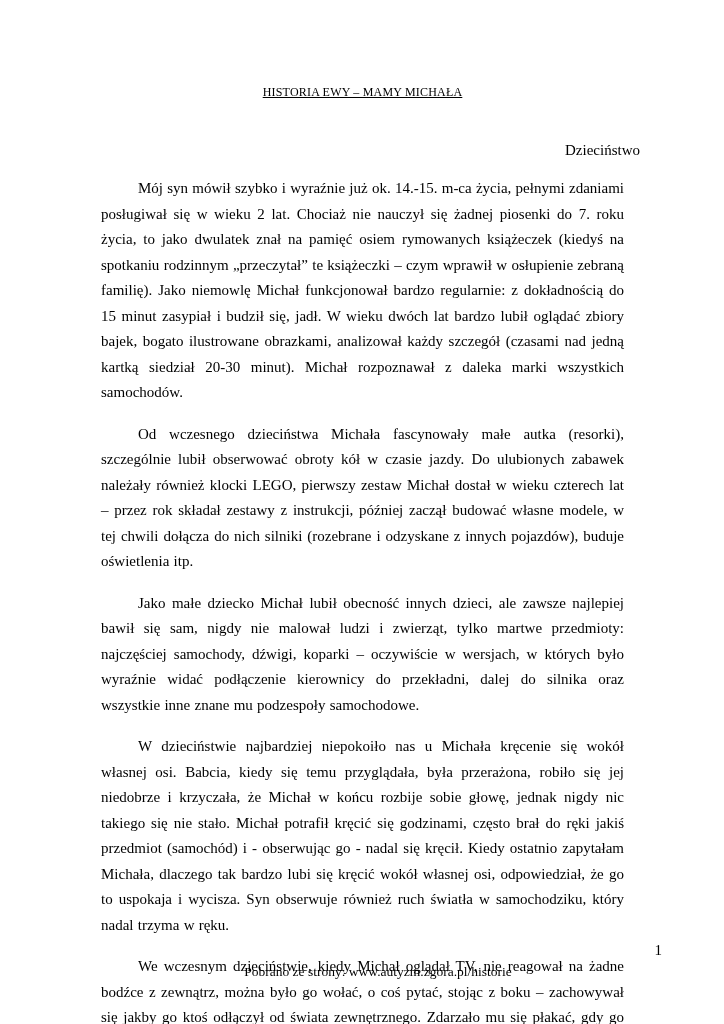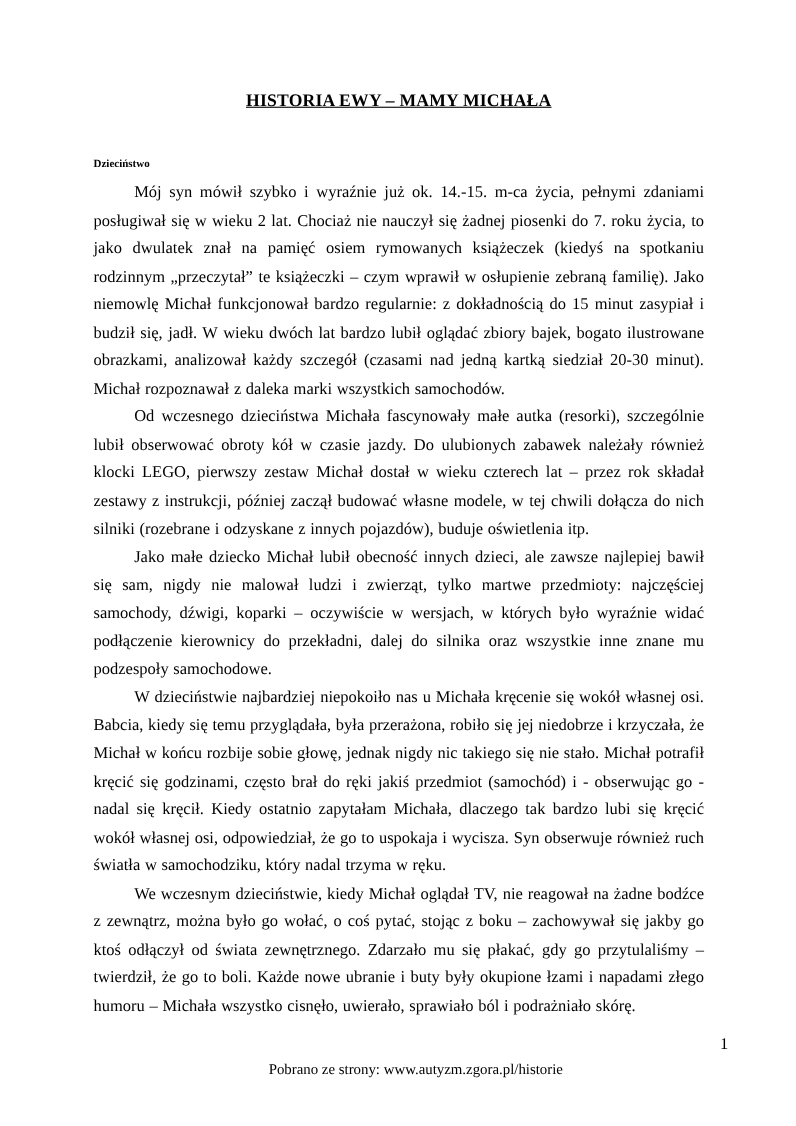--- a/index.html
+++ b/index.html
@@ -22,35 +22,35 @@
   }
   .content {
     position: absolute;
     top: 82px;
     left: 85px;
     width: 555px;
   }
   .doc-title {
     margin: 0 0 38px 0;
     text-align: center;
-    font-size: 16px;
-    font-weight: bold;
+    font-size: 12px;
+    font-weight: normal;
     line-height: 20px;
     text-decoration: underline;
     letter-spacing: 0.2px;
   }
   .section-heading {
     margin: 0 0 3px 0;
-    text-align: left;
-    font-size: 10px;
-    font-weight: bold;
+    text-align: right;
+    font-size: 15px;
+    font-weight: normal;
     line-height: 20px;
   }
   .para {
-    margin: 0;
+    margin: 16px;
     font-size: 15px;
     line-height: 25.5px;
     text-align: justify;
     text-indent: 37px;
     word-spacing: 0.5px;
   }
   .page-number {
     position: absolute;
     top: 941px;
     right: 62px;

